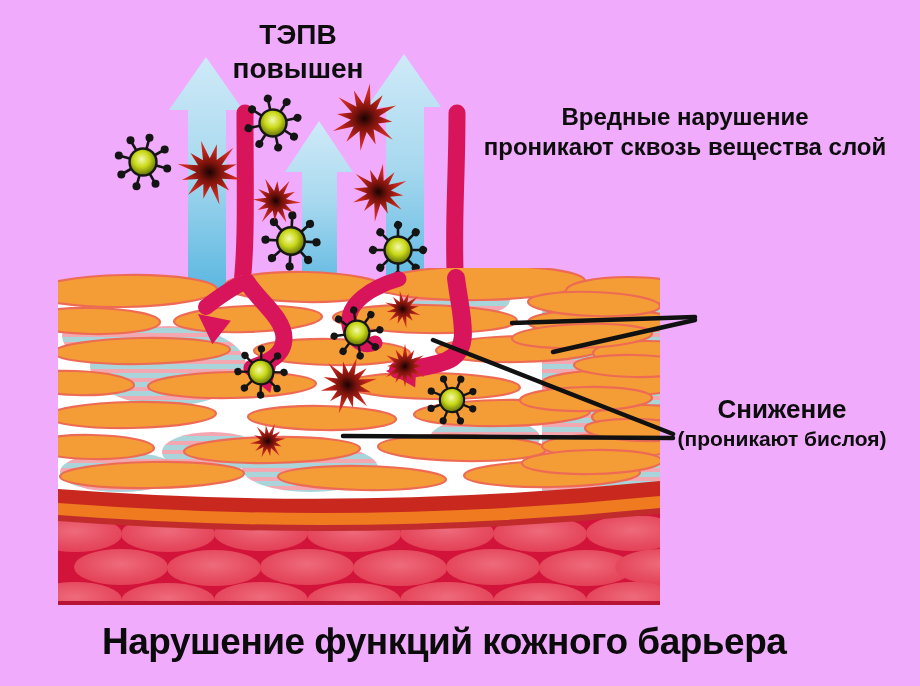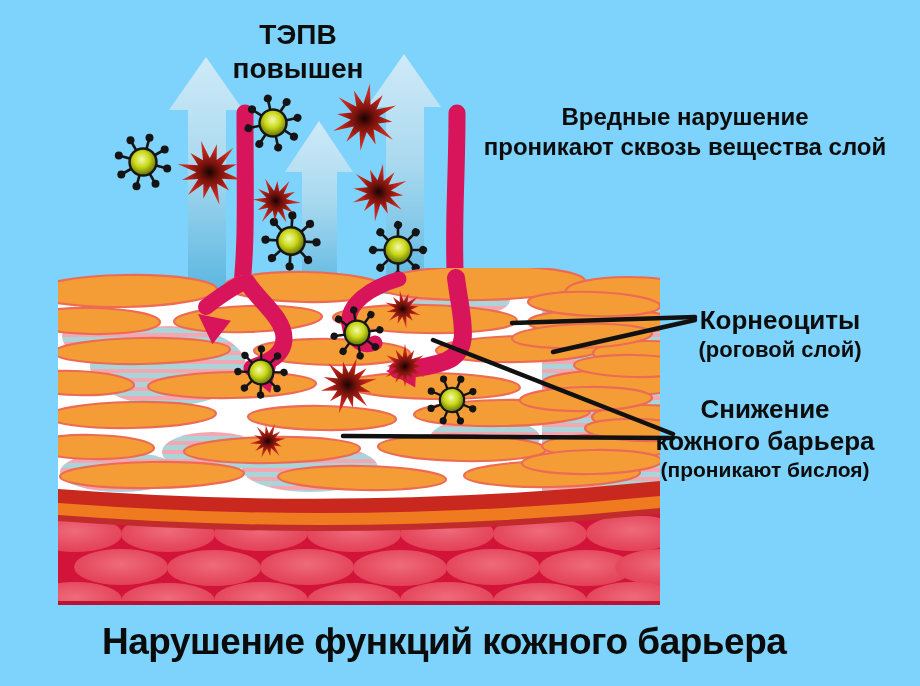--- a/index.html
+++ b/index.html
@@ -1,27 +1,27 @@
 <!DOCTYPE html>
 <html><head>
 <meta charset="utf-8">
 <style>
   html,body{margin:0;padding:0;background:#ffffff;}
   .stage{
-    position:relative;width:920px;height:686px;background:#7dd3fc;overflow:hidden;
+    position:relative;width:920px;height:686px;background:#f0abfc;overflow:hidden;
     font-family:"Liberation Sans","DejaVu Sans",sans-serif;color:#111;
   }
   .art{position:absolute;left:0;top:0;}
   .lbl{position:absolute;font-weight:bold;color:#0d0d0d;text-align:center;line-height:1.22;}
   .lbl-tewl{left:192px;top:18px;width:212px;font-size:28px;}
   .lbl-harmful{left:462px;top:102px;width:446px;font-size:24px;line-height:1.25;}
   .lbl-corneo{left:664px;top:305px;width:232px;}
   .lbl-corneo .l1{font-size:26px;}
   .lbl-corneo .l2{font-size:22px;}
-  .lbl-barrier{left:641px;top:394px;width:248px;}
+  .lbl-barrier{left:658px;top:394px;width:248px;}
   .lbl-barrier .l1{font-size:26px;}
   .lbl-barrier .l2{font-size:26px;}
   .lbl-barrier .l3{font-size:21px;}
   .main-title{position:absolute;left:60px;top:621px;width:840px;text-align:left;
     font-weight:bold;font-size:37px;letter-spacing:-0.5px;color:#0b0b0b;margin-left:42px;}
 </style>
 </head>
 <body>
 
 <div class="stage">
@@ -219,26 +219,21 @@
   </g>
 </svg>
 
 <div class="lbl lbl-tewl">ТЭПВ повышен</div>
 
 <div class="lbl lbl-harmful">
   <div>Вредные нарушение</div>
   <div>проникают сквозь вещества слой</div>
 </div>
 
-<div class="lbl lbl-corneo">
-  <div class="l1">Корнеоциты</div>
-  <div class="l2">(роговой слой)</div>
-</div>
 
 <div class="lbl lbl-barrier">
   <div class="l1">Снижение</div>
-  <div class="l2">кожного барьера</div>
   <div class="l3">(проникают бислоя)</div>
 </div>
 
 <div class="main-title">Нарушение функций кожного барьера</div>
 
 </div>
 
 </body></html>

